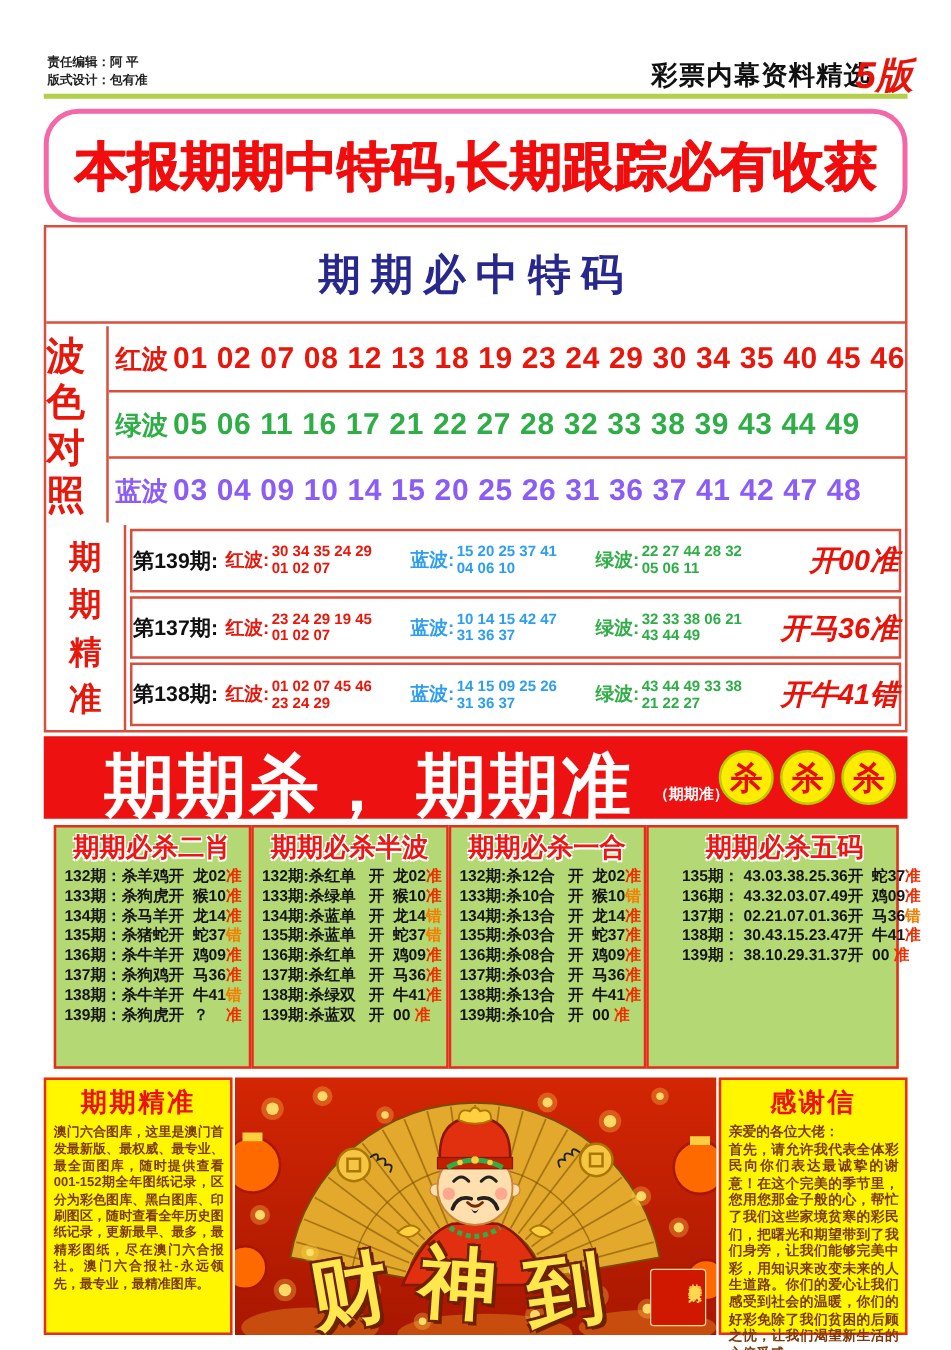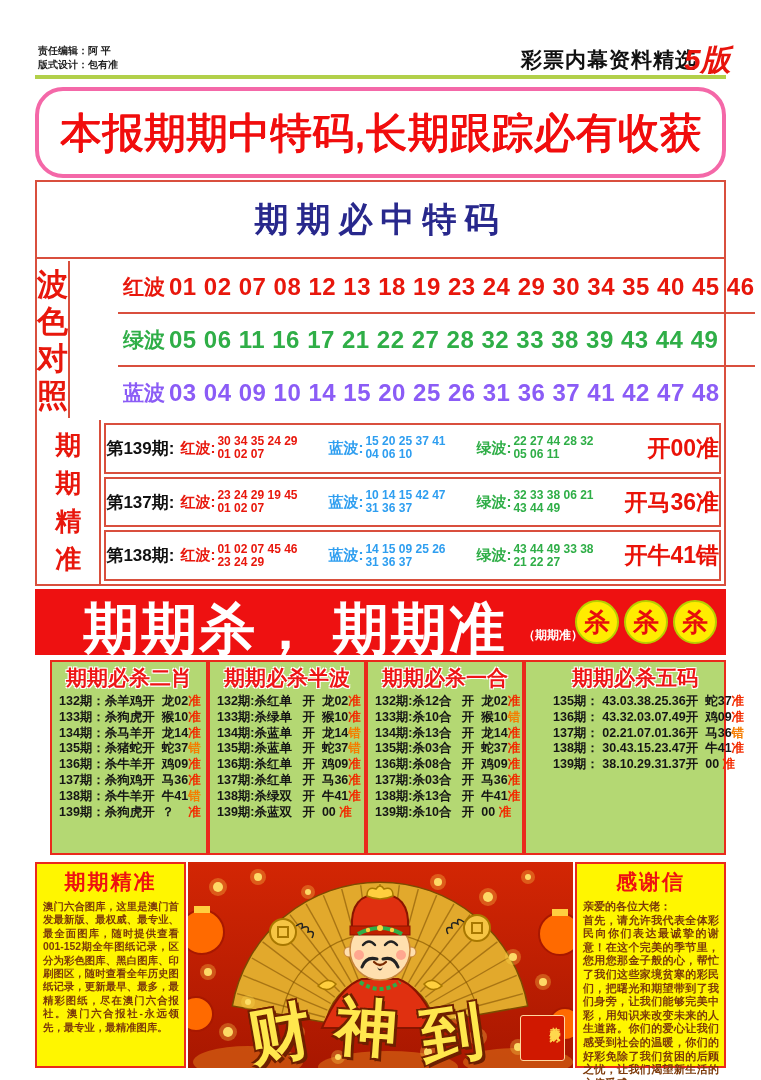--- a/index.html
+++ b/index.html
@@ -10,59 +10,59 @@
   
   .editor-block { position:absolute; left:38px; top:44px; font-size:10px; color:#222; line-height:14px; font-weight:bold;}
   .masthead { position:absolute; left:505px; top:46px; font-size:21px; font-weight:bold; color:#111; letter-spacing:1px;margin-left:16px; }
   .edition { position:absolute; left:684px; top:40px; font-size:30px; font-weight:900; font-style:italic; color:#e8140c; }
   .green-rule { position:absolute; left:35px; top:75px; width:691px; height:4px; background:#b2d04a; }
 
   
   .slogan-banner { position:absolute; left:35px; top:87px; width:691px; height:91px;
     border:4px solid #f468a8; border-radius:28px; background:#fff;
     display:flex; align-items:center; justify-content:center; }
-  .slogan-banner span { font-size:42px; font-weight:400; color:#f10d0d; white-space:nowrap;
+  .slogan-banner span { font-size:42px; font-weight:700; color:#f10d0d; white-space:nowrap;
     text-shadow:1px 0 #f10d0d, 0 1px #f10d0d; }
 
   
   .main-box { position:absolute; left:35px; top:180px; width:691px; height:406px; border:2px solid #d94f3d; background:#fff; }
   .main-title { height:77px; border-bottom:2px solid #d94f3d; display:flex; align-items:center; justify-content:center;
     font-size:34px; font-weight:900; color:#28288c; letter-spacing:8px; }
   .wave-section { position:absolute; left:0; top:79px; width:687px; height:157px; display:flex; }
   .wave-label { width:95px; border-right:2px solid #d94f3d; display:flex; flex-direction:column;
     align-items:center; justify-content:center; color:#e8170c; font-size:31px; font-weight:900; line-height:37px; }
-  .wave-rows { flex:1; display:flex; flex-direction:column;padding-left:48px; }
+  .wave-rows { flex:1; display:flex; flex-direction:column; }
   .wave-row { flex:1; display:flex; align-items:center; padding-left:5px; white-space:nowrap; }
   .wave-row:not(:last-child){ border-bottom:2px solid #d94f3d; }
   .wave-name { font-size:21px; font-weight:900; margin-right:4px; }
   .wave-nums { font-size:24px; font-weight:bold; letter-spacing:0.5px; }
 
   .precise-section { position:absolute; left:0; top:238px; width:687px; height:164px; display:flex; }
   .precise-label { width:95px; border-right:2px solid #d94f3d; display:flex; flex-direction:column;
     align-items:center; justify-content:center; color:#e8170c; font-size:26px; font-weight:900; line-height:38px; }
   .precise-rows { flex:1; display:flex; flex-direction:column; gap:3px; padding:3px; }
   .precise-row { flex:1; border:2px solid #d94f3d; display:flex; align-items:center; padding:0 0; }
   .pr-issue { font-size:17px; font-weight:bold; color:#111; width:74px; flex:none; }
   .pr-grp { display:flex; align-items:center; width:148px; flex:none; }
   .pr-grp-label { font-size:15px; font-weight:900; white-space:nowrap; }
   .pr-grp-nums { font-size:12px; font-weight:bold; line-height:13px; margin-left:2px; white-space:nowrap; }
-  .pr-result { margin-left:auto; font-size:23px; font-weight:900; color:#ea1208; white-space:nowrap; }
+  .pr-result { margin-left:auto; font-size:23px; font-weight:900; color:#ea1208; white-space:nowrap;font-style:italic; }
 
   
   .kill-banner { position:absolute; left:35px; top:589px; width:691px; height:66px; background:#ee1111; }
   .kill-main { position:absolute; left:40px; top:3px; width:440px; text-align:center;
     font-size:56px; font-weight:900; color:#fff; letter-spacing:2px; white-space:nowrap; }
   .kill-sub { position:absolute; left:488px; top:38px; font-size:12px; font-weight:bold; color:#fff; white-space:nowrap; }
   .kill-badges { position:absolute; right:9px; top:11px; display:flex; gap:5px; }
   .kill-badge { width:44px; height:44px; border-radius:50%; background:#ffec00; border:2px solid #b6cf00;
     color:#e80c0c; font-size:26px; font-weight:900; display:flex; align-items:center; justify-content:center; }
 
   
   .kill-columns { position:absolute; left:35px; top:660px; width:691px; height:195px;
-    display:flex; justify-content:flex-end; }
+    display:flex; justify-content:center; }
   .kill-col { background:#b4d873; border:2.5px solid #ea2a1c; height:195px; }
   .kc-title { text-align:center; font-size:21px; font-weight:900; color:#ee1515; margin:2px 0 2px;
     text-shadow:-1px -1px 0 #fff, 1px -1px 0 #fff, -1px 1px 0 #fff, 1px 1px 0 #fff; white-space:nowrap; }
   .kc-row { padding-left:7px; font-size:12.5px; font-weight:bold; color:#151515; line-height:15.8px; white-space:pre; }
   .kc-verdict { font-weight:900; }
 
   
   .side-box { position:absolute; top:862px; width:151px; height:206px; background:#fff600; border:2.5px solid #ea2a1c; }
   .side-box.left { left:35px; } .side-box.right { left:575px; }
   .side-title { text-align:center; font-size:21px; font-weight:900; color:#ee1111; margin-top:4px; letter-spacing:2px; }

